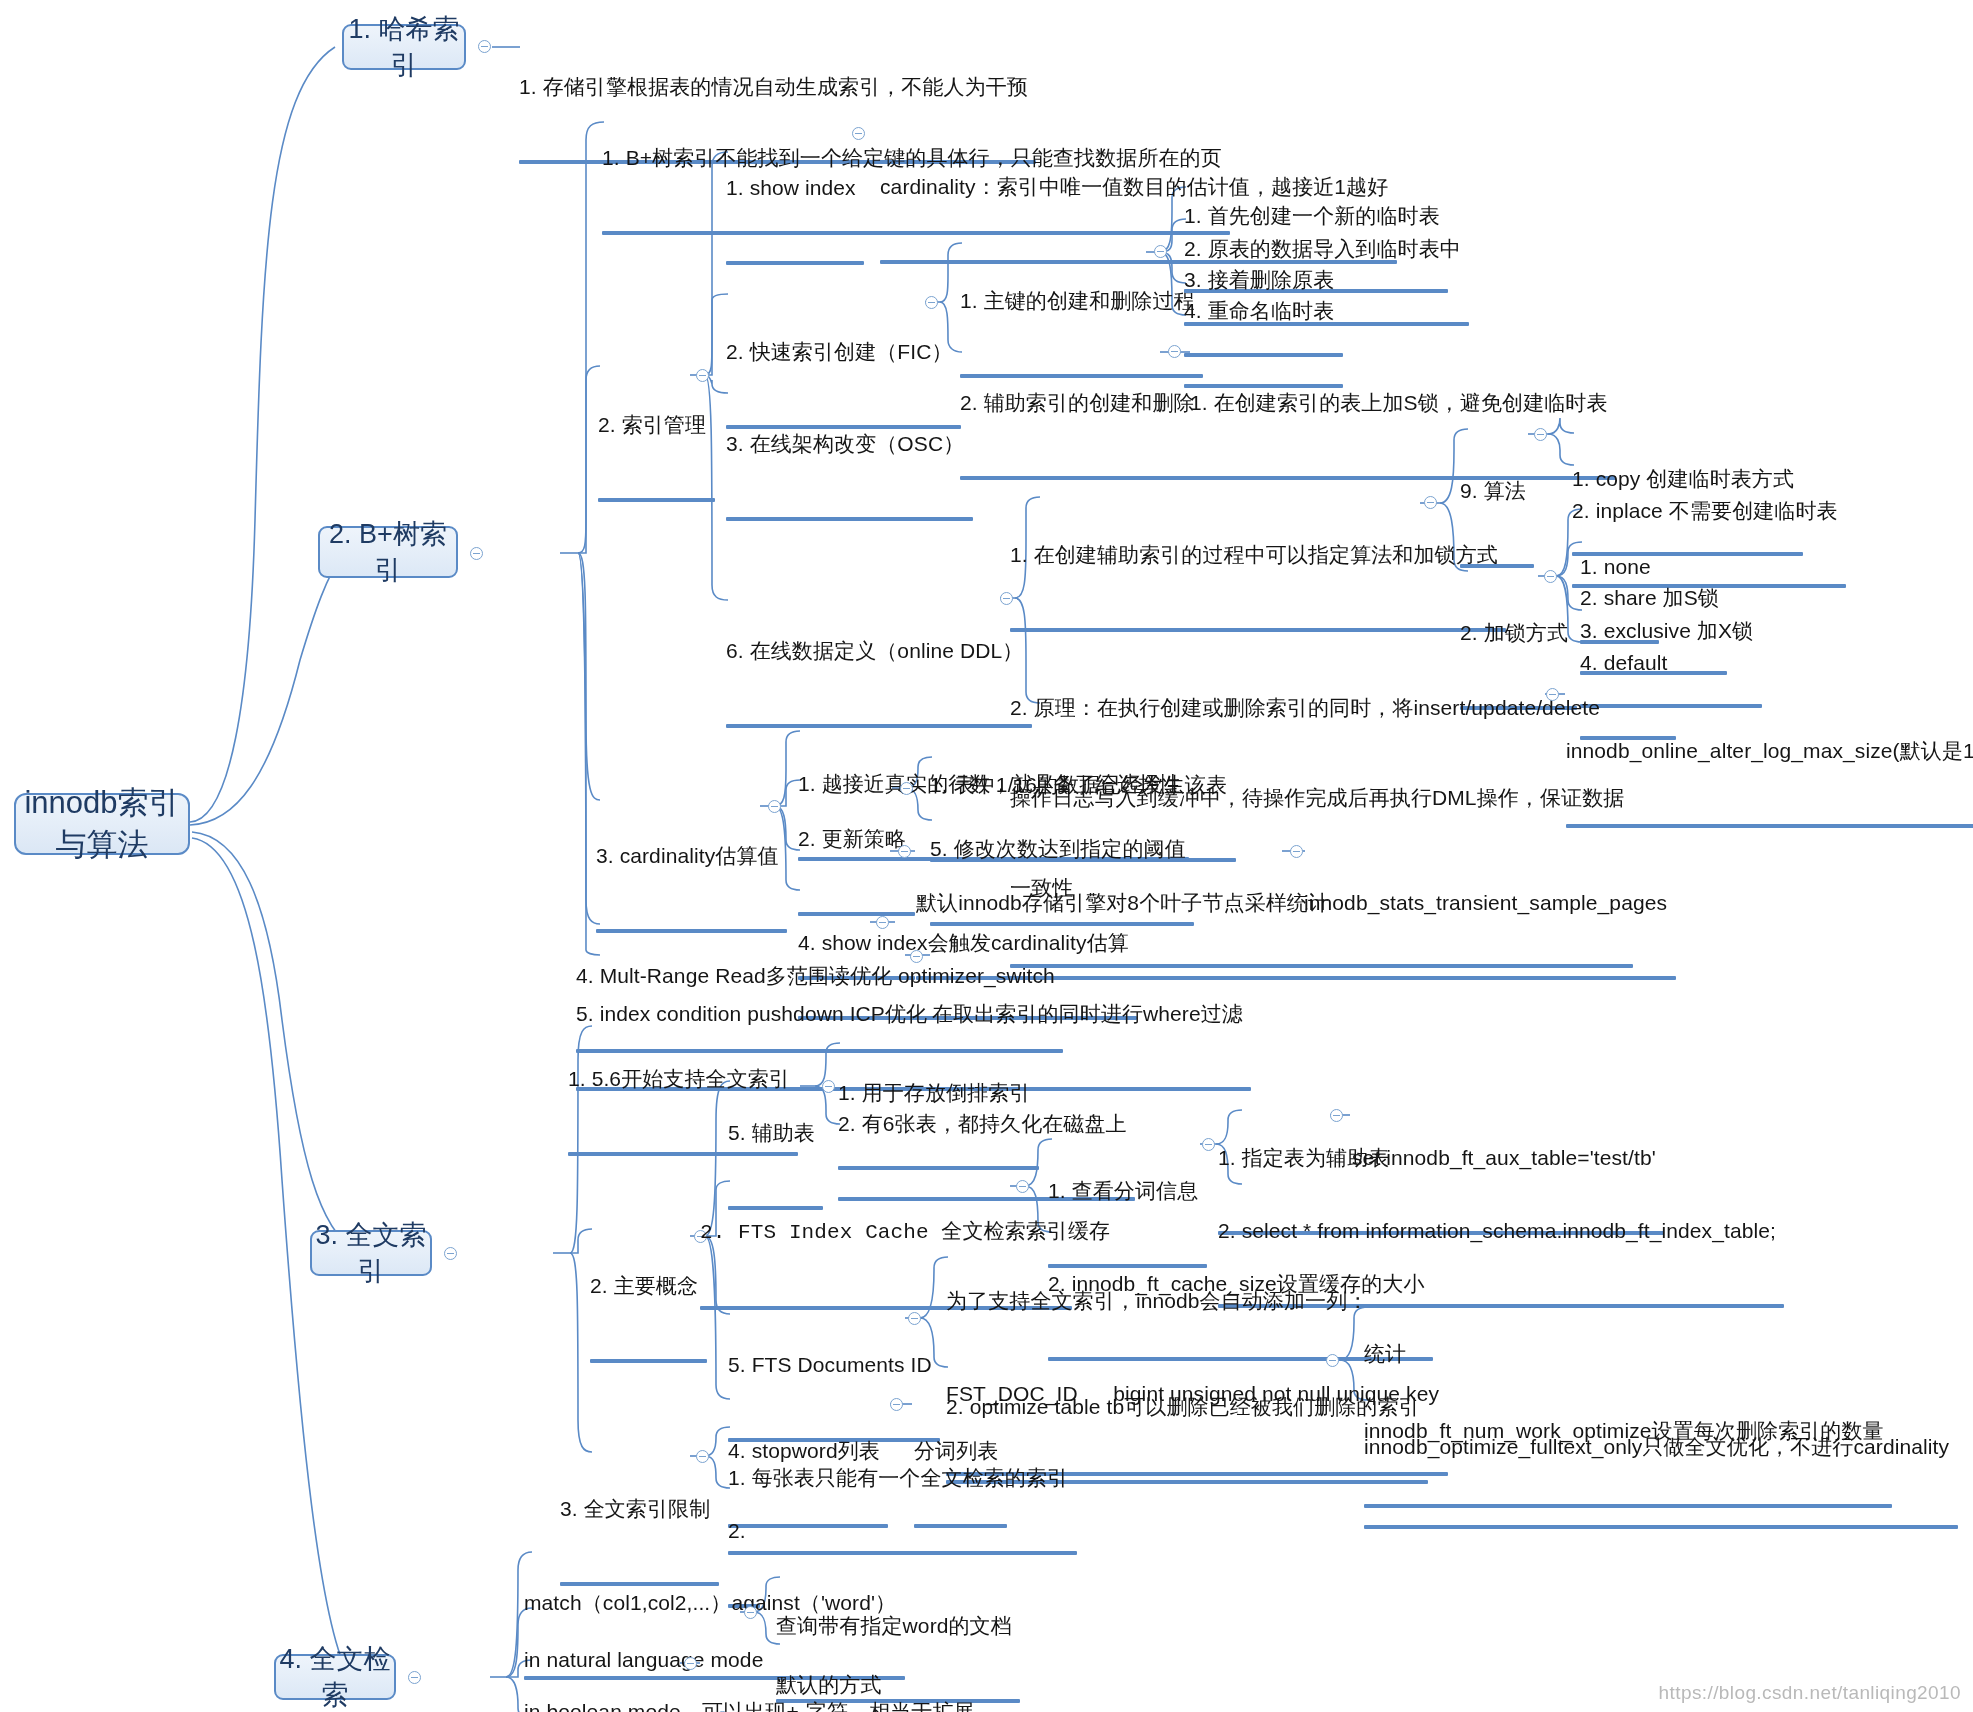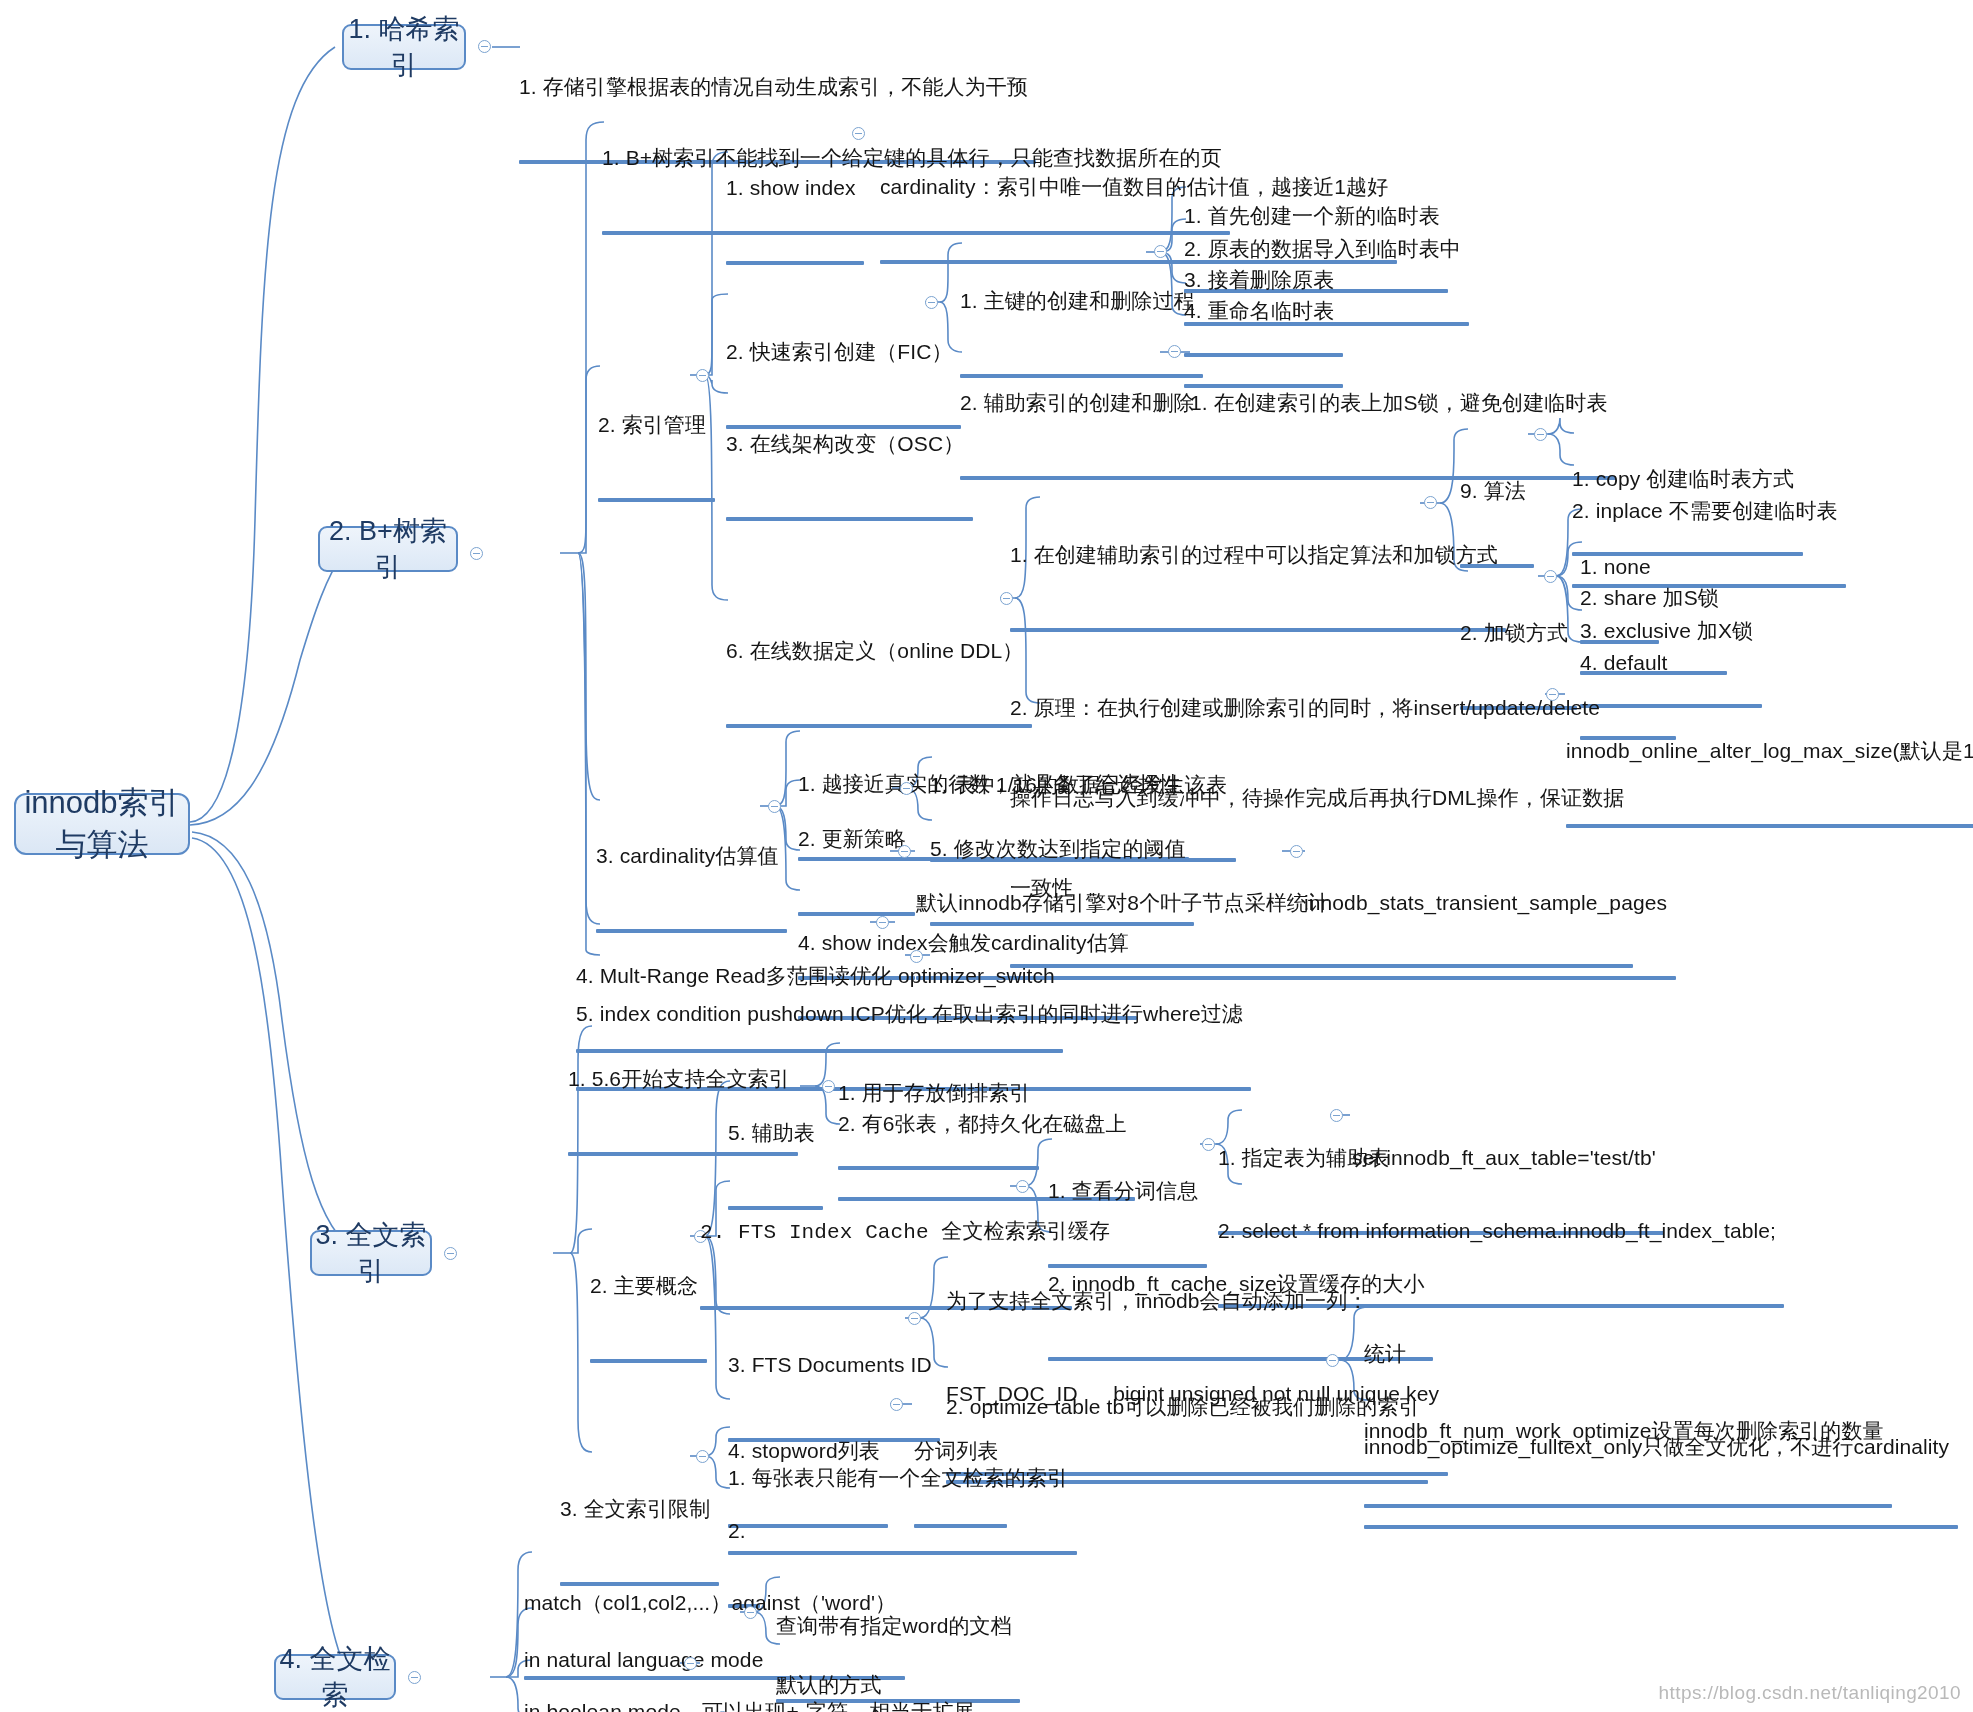--- a/index.html
+++ b/index.html
@@ -207,21 +207,21 @@
 
   <div class="root" style="left:14px; top:793px; width:176px; height:62px;">
     <span>innodb索引与算法</span>
   </div>
 
   <div class="l1" style="left:342px; top:24px; width:124px; height:46px;">
     <span>1. 哈希索引</span>
   </div>
   <div class="knob" style="left:478px; top:40px;"></div>
 
-  <div class="l1" style="left:318px; top:526px; width:140px; height:46px;">
+  <div class="l1" style="left:318px; top:526px; width:140px; height:52px;">
     <span>2. B+树索引</span>
   </div>
   <div class="knob" style="left:470px; top:547px;"></div>
 
   <div class="l1" style="left:310px; top:1230px; width:122px; height:46px;">
     <span>3. 全文索引</span>
   </div>
   <div class="knob" style="left:444px; top:1247px;"></div>
 
   <div class="l1" style="left:274px; top:1654px; width:122px; height:46px;">
@@ -489,21 +489,21 @@
     <span class="txt">2. select * from information_schema.innodb_ft_index_table;</span>
   </div>
   <div class="bar" style="left: 1218px; top: 1304px; width: 566px;"></div>
 
   <div class="node" style="left:1048px; top:1211px;">
     <span class="txt">2. innodb_ft_cache_size设置缓存的大小</span>
   </div>
   <div class="bar" style="left: 1048px; top: 1357px; width: 385px;"></div>
 
   <div class="node" style="left:728px; top:1292px;">
-    <span class="txt">3. FTS Documents ID</span>
+    <span class="txt">5. FTS Documents ID</span>
   </div>
   <div class="bar" style="left: 728px; top: 1438px; width: 212px;"></div>
   <div class="knob" style="left:908px; top:1312px;"></div>
 
   <div class="node" style="left:946px; top:1223px; line-height:31px;">
     <span class="txt">为了支持全文索引，innodb会自动添加一列：</span>
     <span class="txt">FST_DOC_ID      bigint unsigned not null unique key</span>
   </div>
   <div class="bar" style="left: 946px; top: 1472px; width: 502px;"></div>
 

